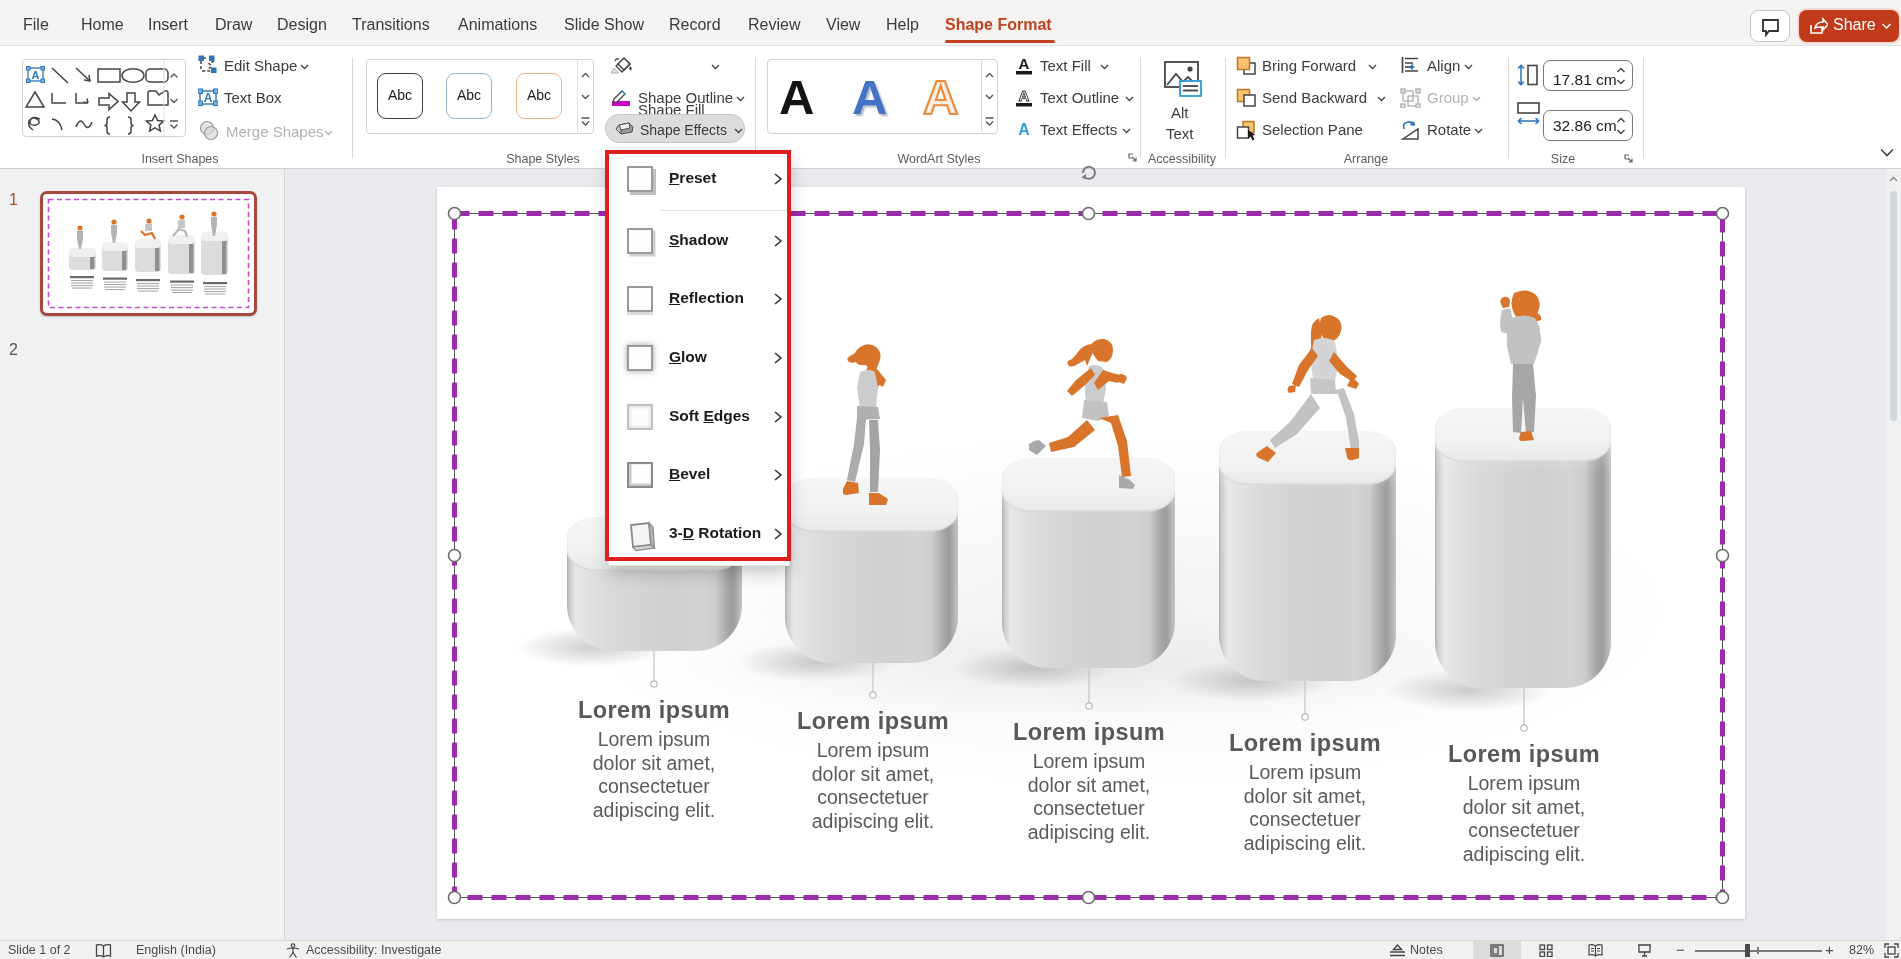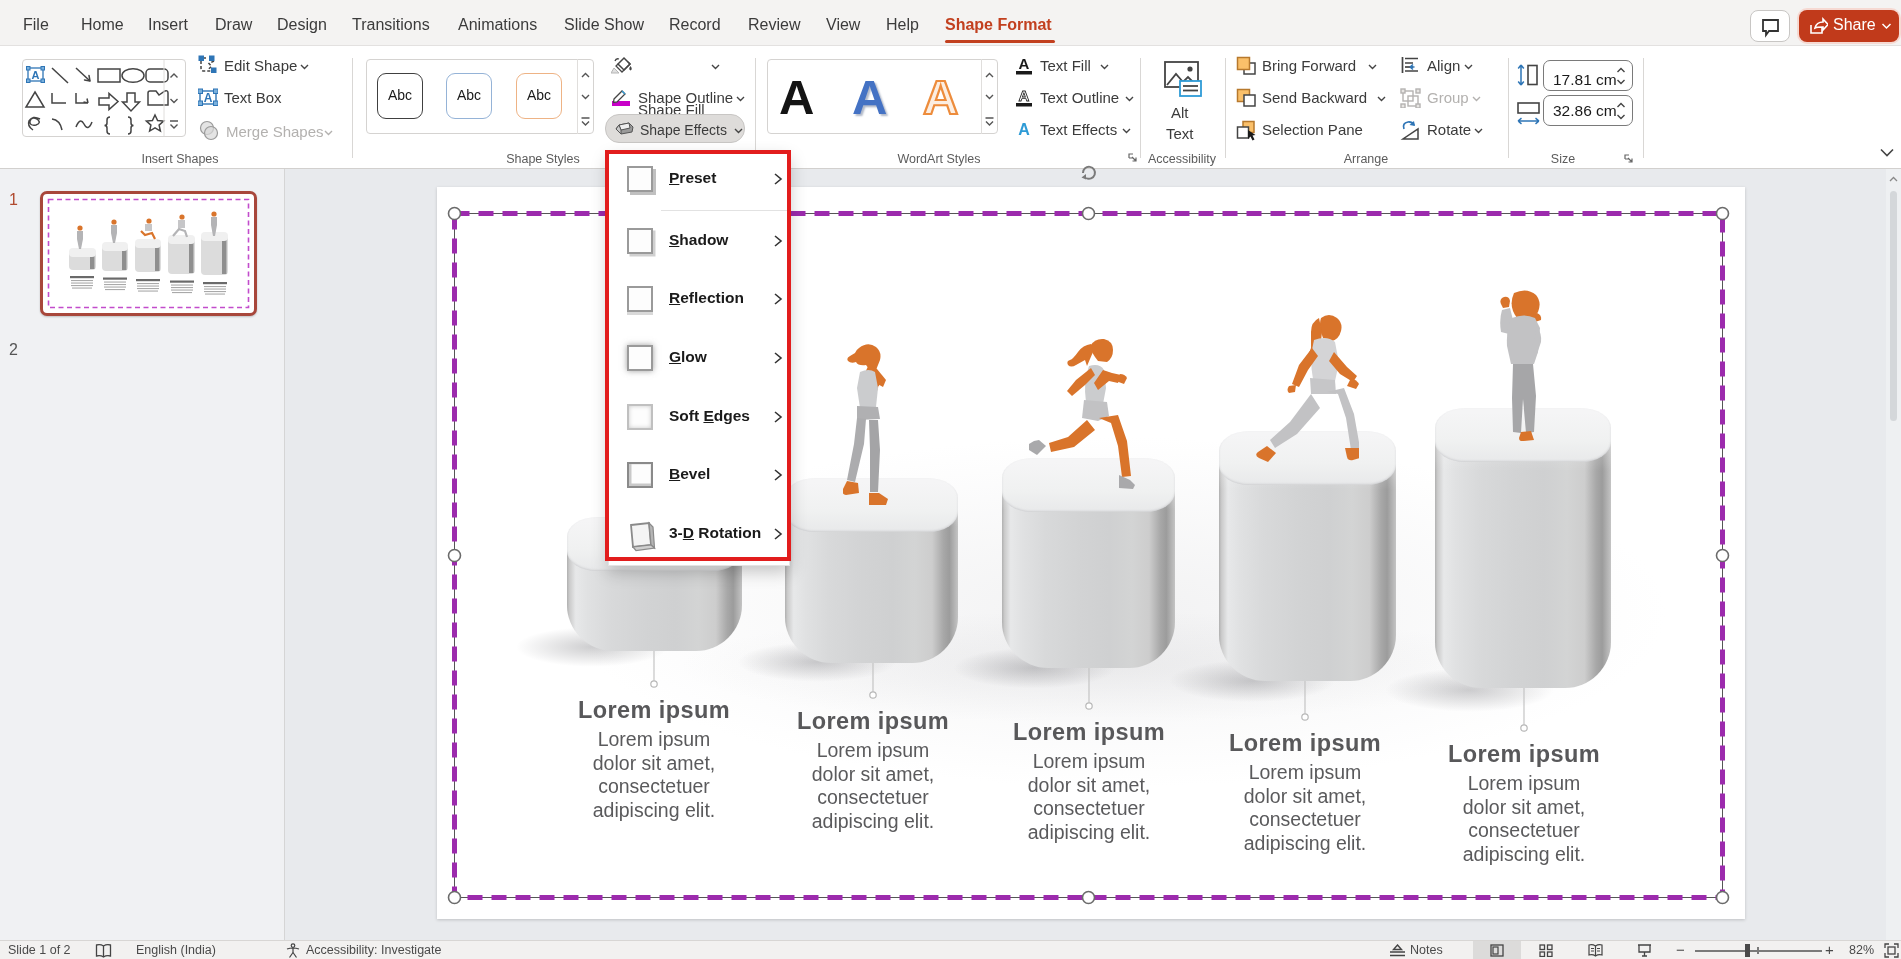--- a/index.html
+++ b/index.html
@@ -340,21 +340,21 @@
     <div class="abs" style="left:1543px; top:14px; width:90px; height:31px; border:1px solid #7a7a7a; border-radius:7px; background:#fff;">
       <span class="abs" style="left:9px; top:10px; font-size:15.5px; color:#1a1a1a;">17.81 cm</span>
       <svg class="abs" style="left:70px; top:3px;" width="14" height="24" viewBox="0 0 14 24">
           <path d="M3.5 8 L7 4.5 L10.5 8 M3.5 16 L7 19.5 L10.5 16" fill="none" stroke="#444" stroke-width="1.4"></path>
         </svg>
     </div>
     <svg class="abs" style="left:1516px; top:55px;" width="25" height="26" viewBox="0 0 25 26">
       <rect x="2" y="2" width="21" height="10" fill="none" stroke="#444" stroke-width="1.6"></rect>
       <path d="M2 20 h21 M2 20 l3.5 -2.8 M2 20 l3.5 2.8 M23 20 l-3.5 -2.8 M23 20 l-3.5 2.8" stroke="#2e75b6" stroke-width="1.5" fill="none"></path>
     </svg>
-    <div class="abs" style="left:1543px; top:49px; width:90px; height:31px; border:1px solid #7a7a7a; border-radius:7px; background:#fff;">
+    <div class="abs" style="left:1543px; top:64px; width:90px; height:31px; border:1px solid #7a7a7a; border-radius:7px; background:#fff;">
       <span class="abs" style="left:9px; top:6px; font-size:15.5px; color:#1a1a1a;">32.86 cm</span>
       <svg class="abs" style="left:70px; top:3px;" width="14" height="24" viewBox="0 0 14 24">
           <path d="M3.5 8 L7 4.5 L10.5 8 M3.5 16 L7 19.5 L10.5 16" fill="none" stroke="#444" stroke-width="1.4"></path>
         </svg>
     </div>
     <span class="glabel" style="left:1548px; width:30px;">Size</span>
     <svg class="abs" style="left:1623px; top:107px;" width="13" height="13" viewBox="0 0 13 13">
         <path d="M2 6 V2 h4 M6 6 H2 M5 5 l4 4 M9 5.5 v3.5 h-3.5" fill="none" stroke="#666" stroke-width="1.2"></path>
       </svg>
     <div class="gsep" style="left:1643px;"></div>

